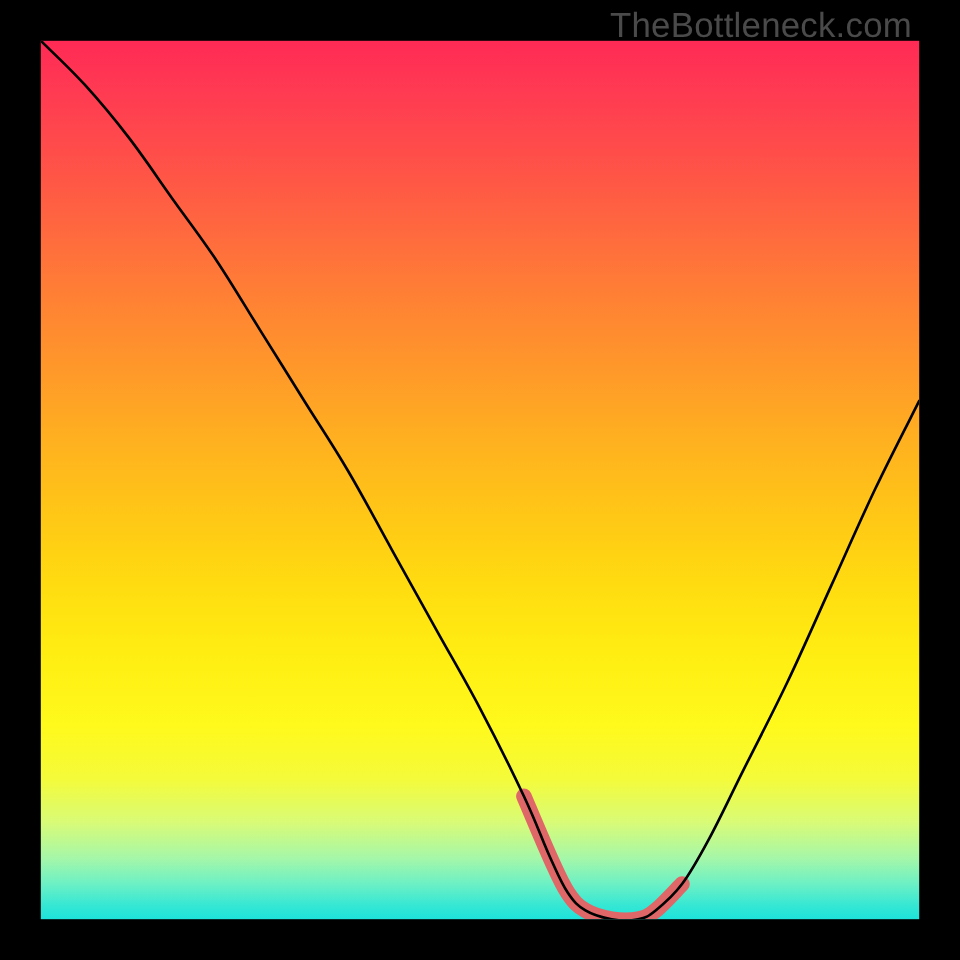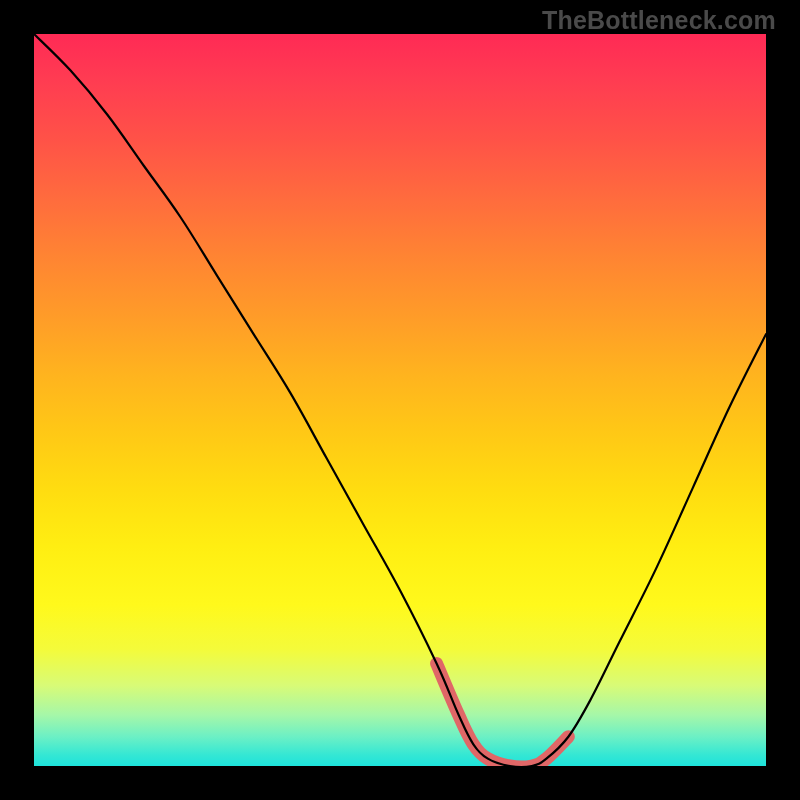--- a/index.html
+++ b/index.html
@@ -38,24 +38,24 @@
       #f4fb3a 84%,
       #d8fb77 89%,
       #a6f7a8 93%,
       #6cf0c5 96%,
       #34e7d4 98.5%,
       #1ee3db 100%);
   }
   .watermark {
     position: absolute;
     top: 6px;
-    right: 24px;
+    right: 40px;
     color: #4a4a4a;
-    font-size: 25px;
-    font-weight: 700;
+    font-size: 29px;
+    font-weight: 400;
     letter-spacing: 0.2px;
     user-select: none;
   }
   svg.curve {
     position: absolute;
     inset: 0;
     width: 100%;
     height: 100%;
   }
   .curve-path {

